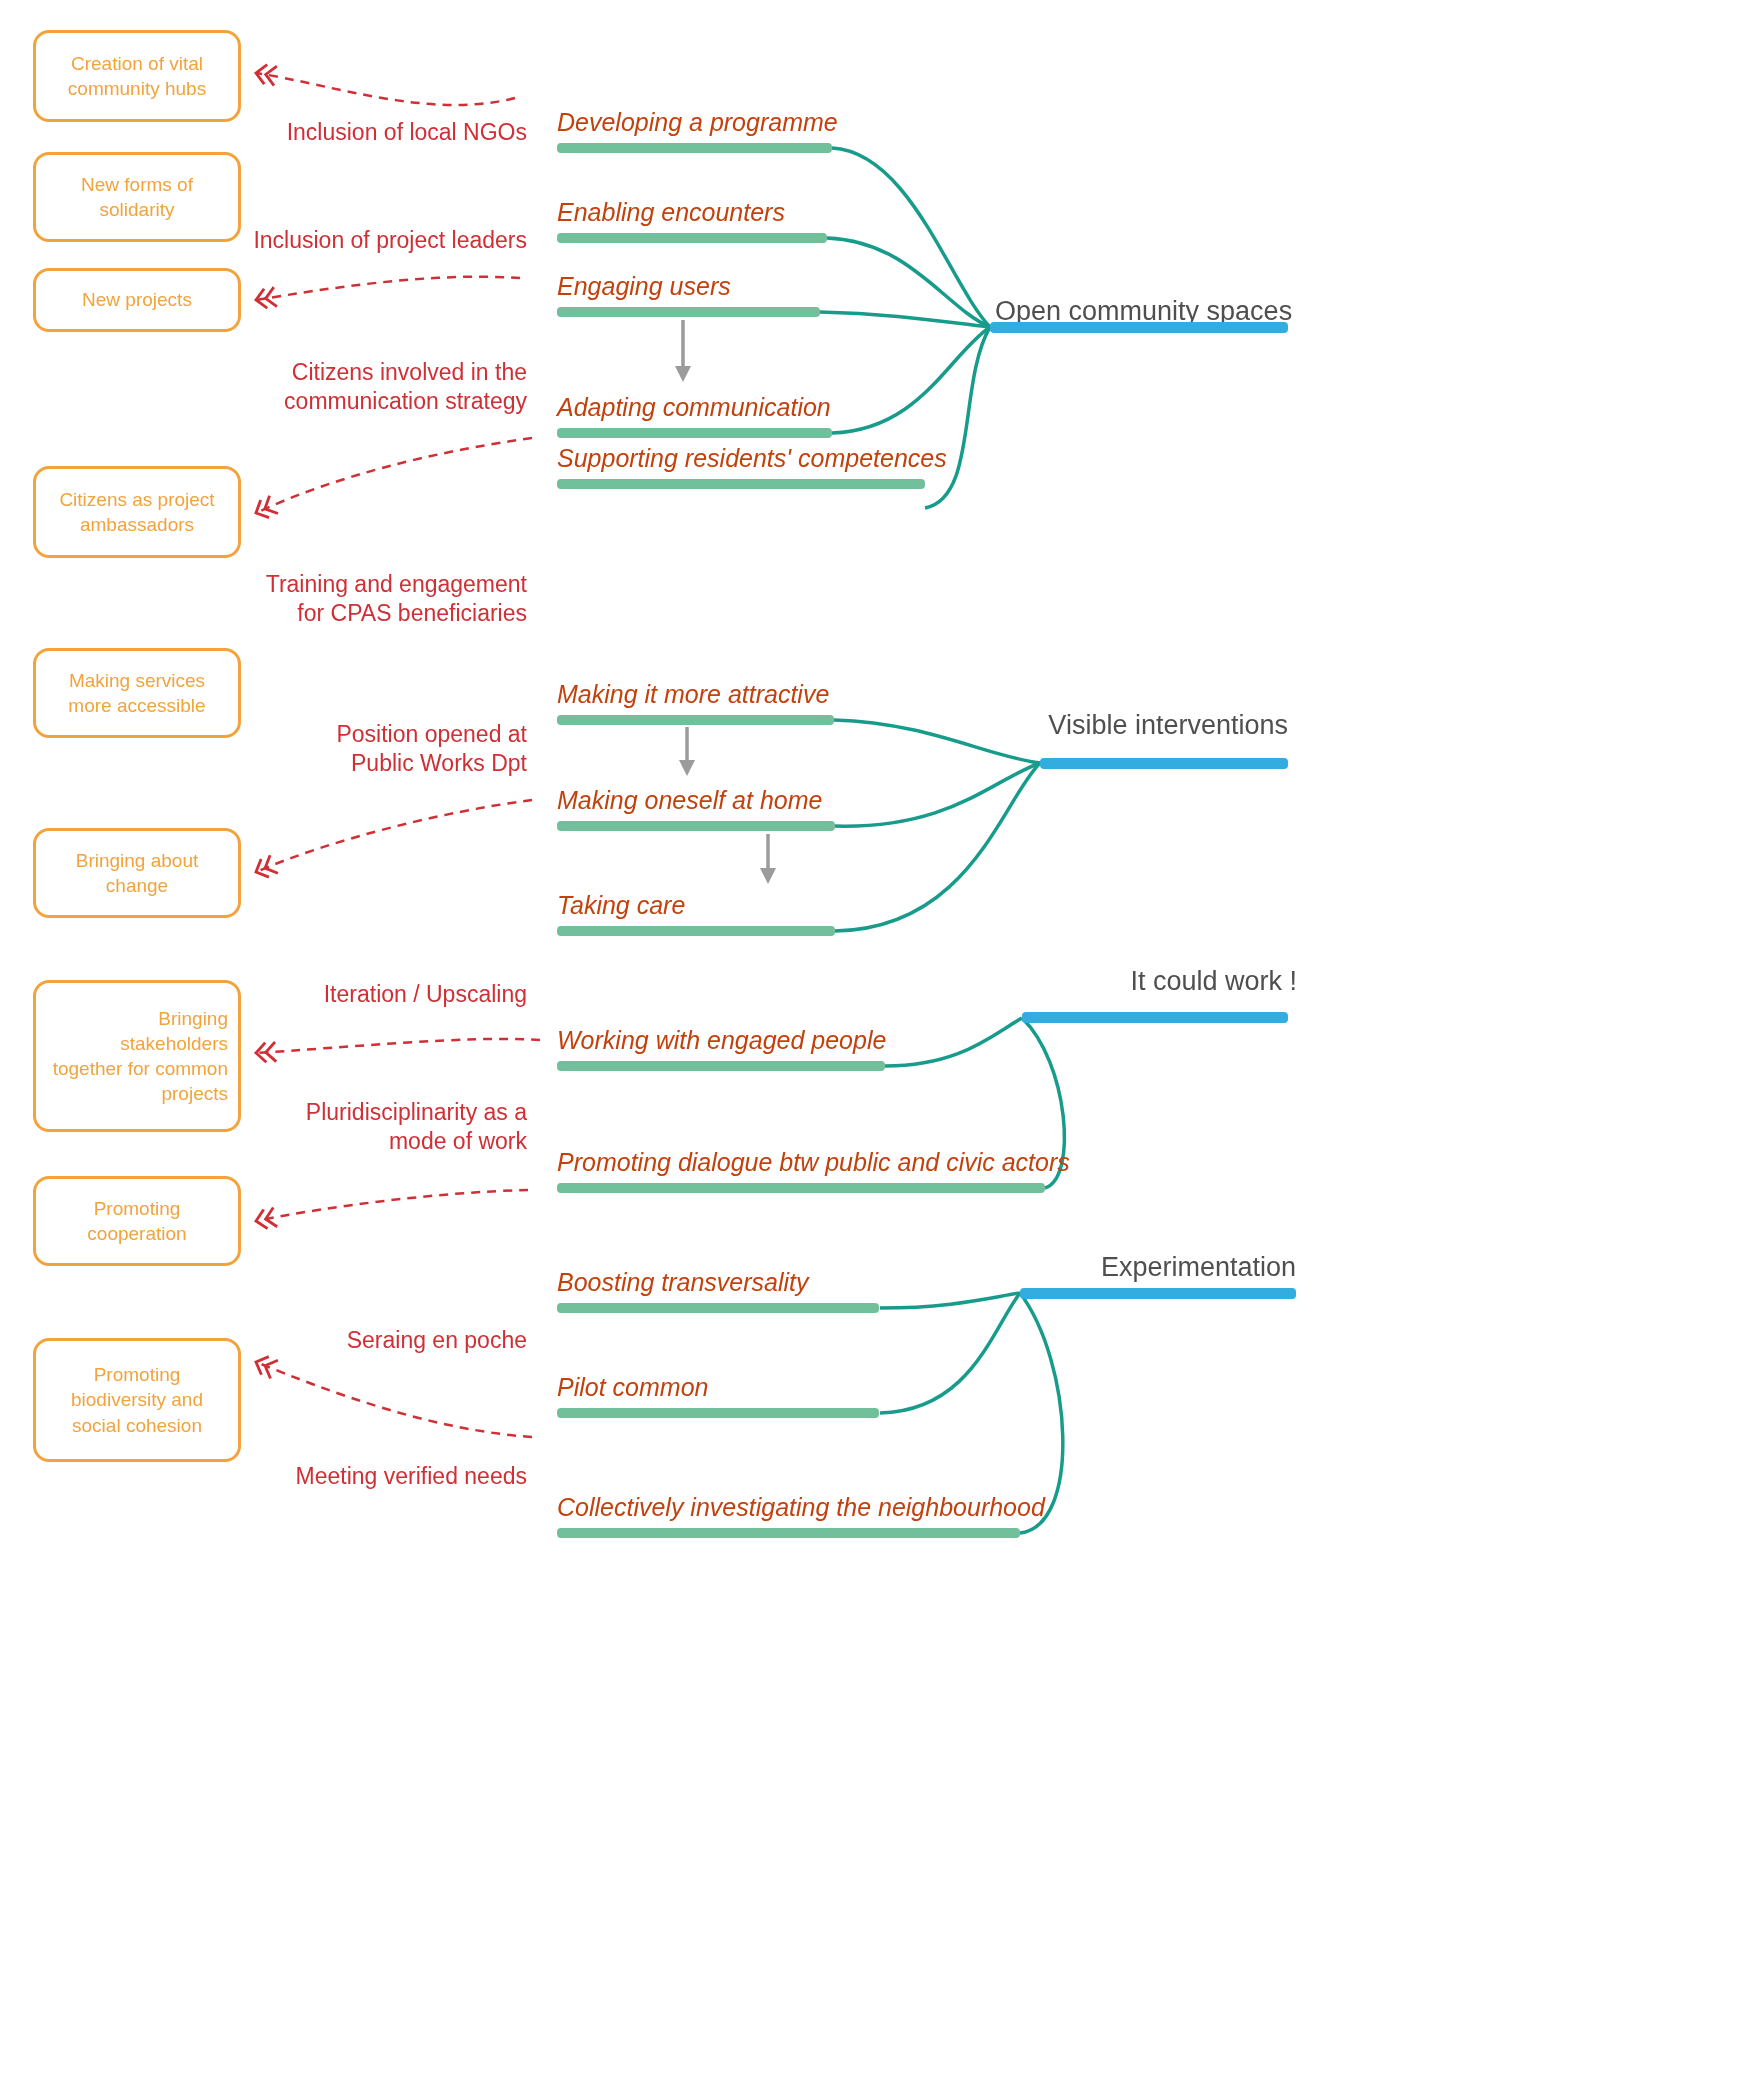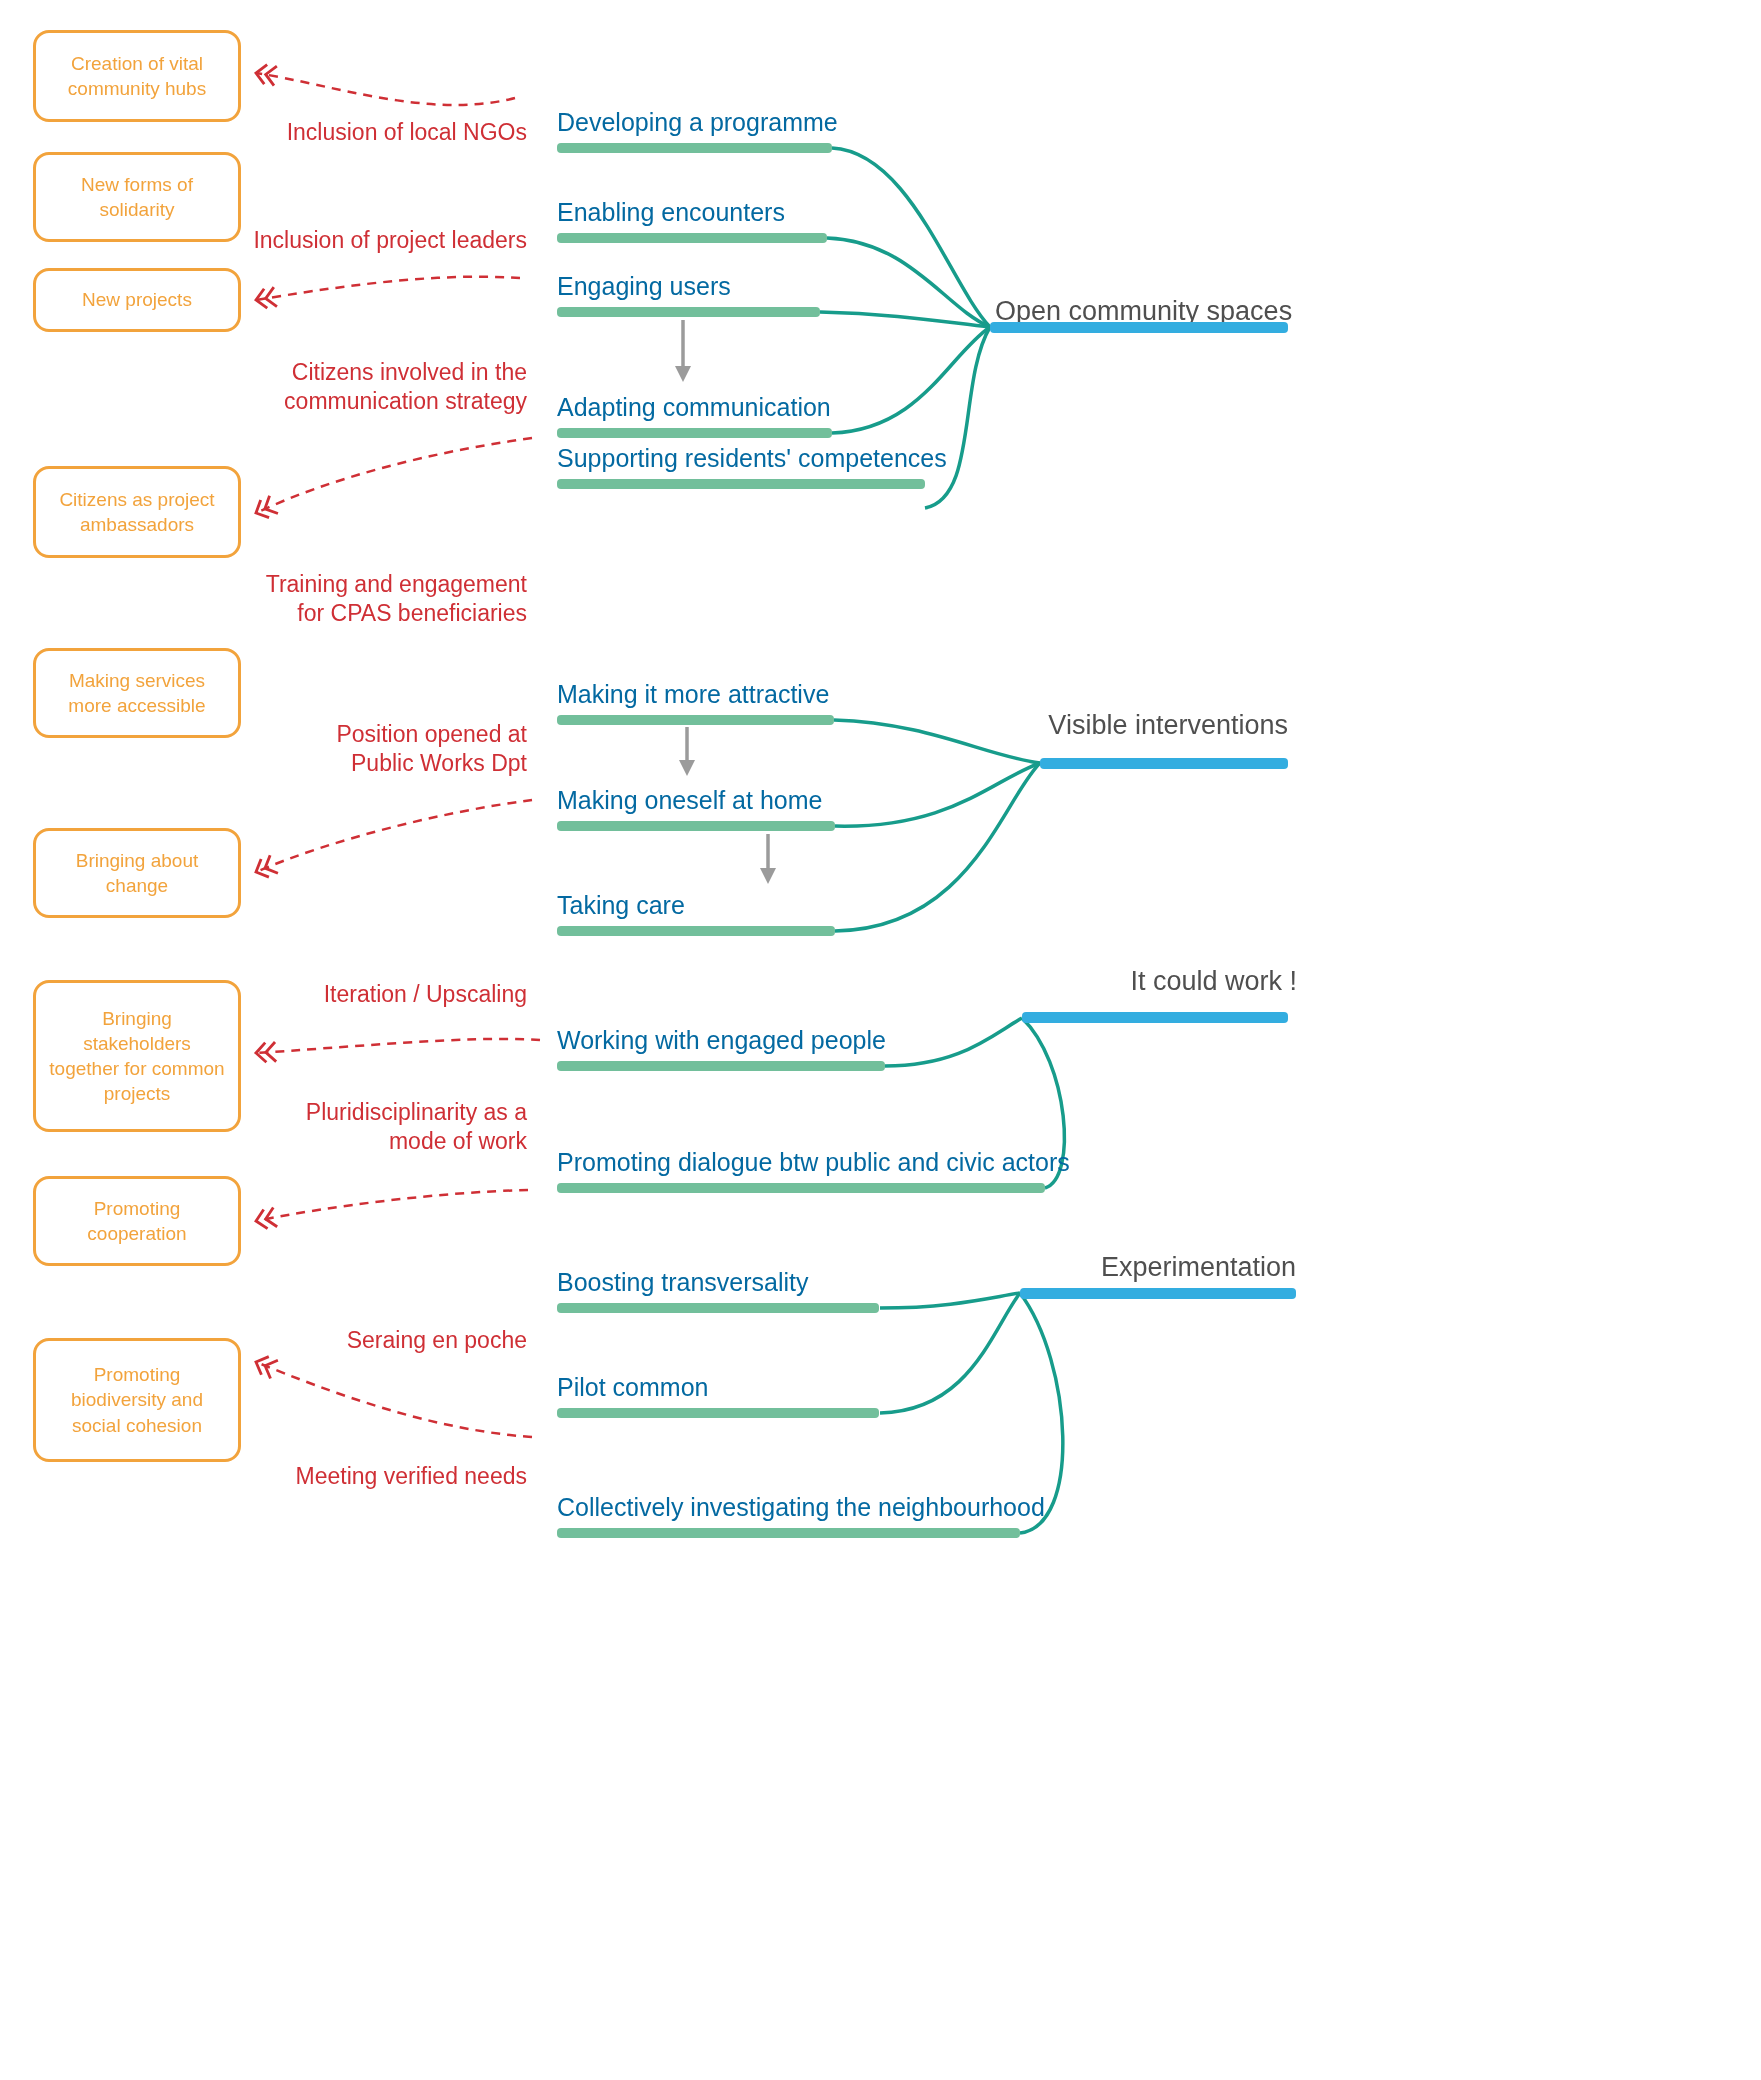--- a/index.html
+++ b/index.html
@@ -37,24 +37,25 @@
     width:300px;
     text-align:right;
     color:#CF2F35;
     font-size:23px;
     line-height:1.28;
     white-space:pre-line;
   }
   .gitem{position:absolute;left:557px;}
   .gtext{
     font-size:25px;
-    color:#0369a1;
+    color:#c2410c;
     line-height:29px;
     margin-bottom:6px;
     white-space:nowrap;
+    font-style:italic;
   }
   .gbar{
     height:10px;
     background:#72BF9B;
     border-radius:4px;
   }
   .bheader{
     position:absolute;
     font-size:27px;
     color:#4F4F4F;
@@ -130,21 +131,21 @@
     </div>
   <div class="obox" style="top:466px;height:92px;">
       <span>Citizens as project ambassadors</span>
     </div>
   <div class="obox" style="top:648px;height:90px;">
       <span>Making services more accessible</span>
     </div>
   <div class="obox" style="top:828px;height:90px;">
       <span>Bringing about change</span>
     </div>
-  <div class="obox" style="top:980px;height:152px;">
+  <div class="obox" style="top:980px;height:152px;text-align:right;">
       <span>Bringing stakeholders together for common projects</span>
     </div>
   <div class="obox" style="top:1176px;height:90px;">
       <span>Promoting cooperation</span>
     </div>
   <div class="obox" style="top:1338px;height:124px;">
       <span>Promoting biodiversity and social cohesion</span>
     </div>
 
   <div class="redlabel" style="top:118px;">Inclusion of local NGOs</div>

